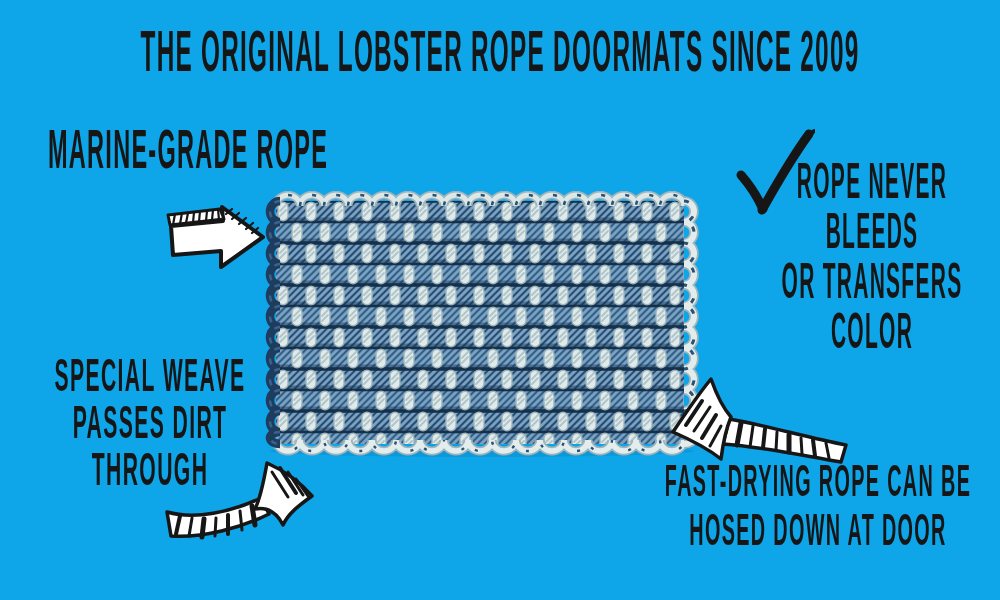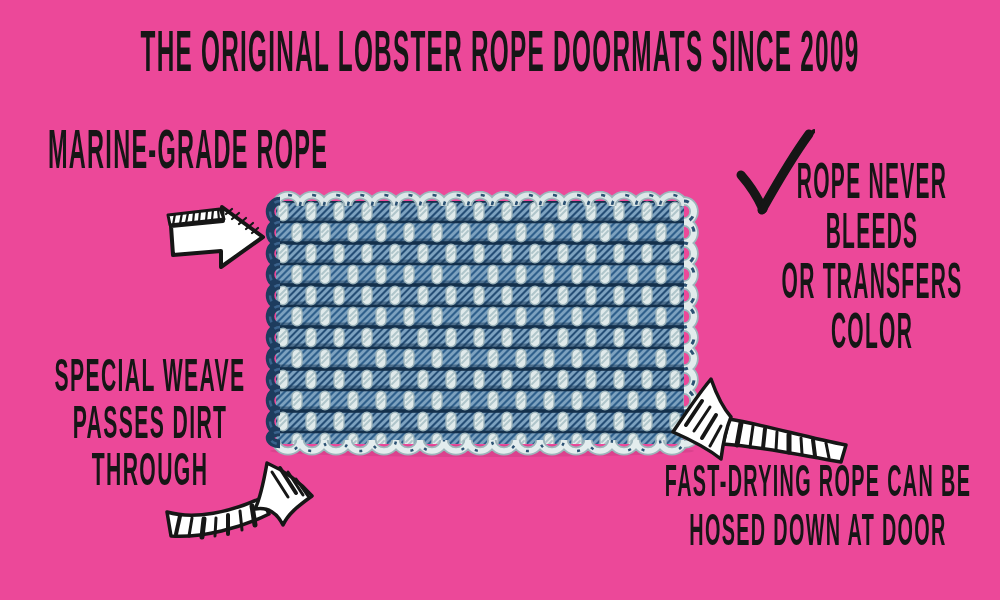--- a/index.html
+++ b/index.html
@@ -1,17 +1,17 @@
 <!DOCTYPE html>
 <html><head>
 <meta charset="utf-8">
 <style>
   html,body{margin:0;padding:0;background:#ffffff;}
   .canvas{
-    position:relative;width:1000px;height:600px;background:#ec4899;
+    position:relative;width:1000px;height:600px;background:#0ea5e9;
     overflow:hidden;font-family:"Liberation Sans",sans-serif;
   }
   .hand{
     position:absolute;font-weight:700;color:#161616;
     white-space:nowrap;letter-spacing:3px;line-height:1.08;
   }
   .hand .line{white-space:nowrap;}
   .centered{text-align:center;}
 
   .headline{

